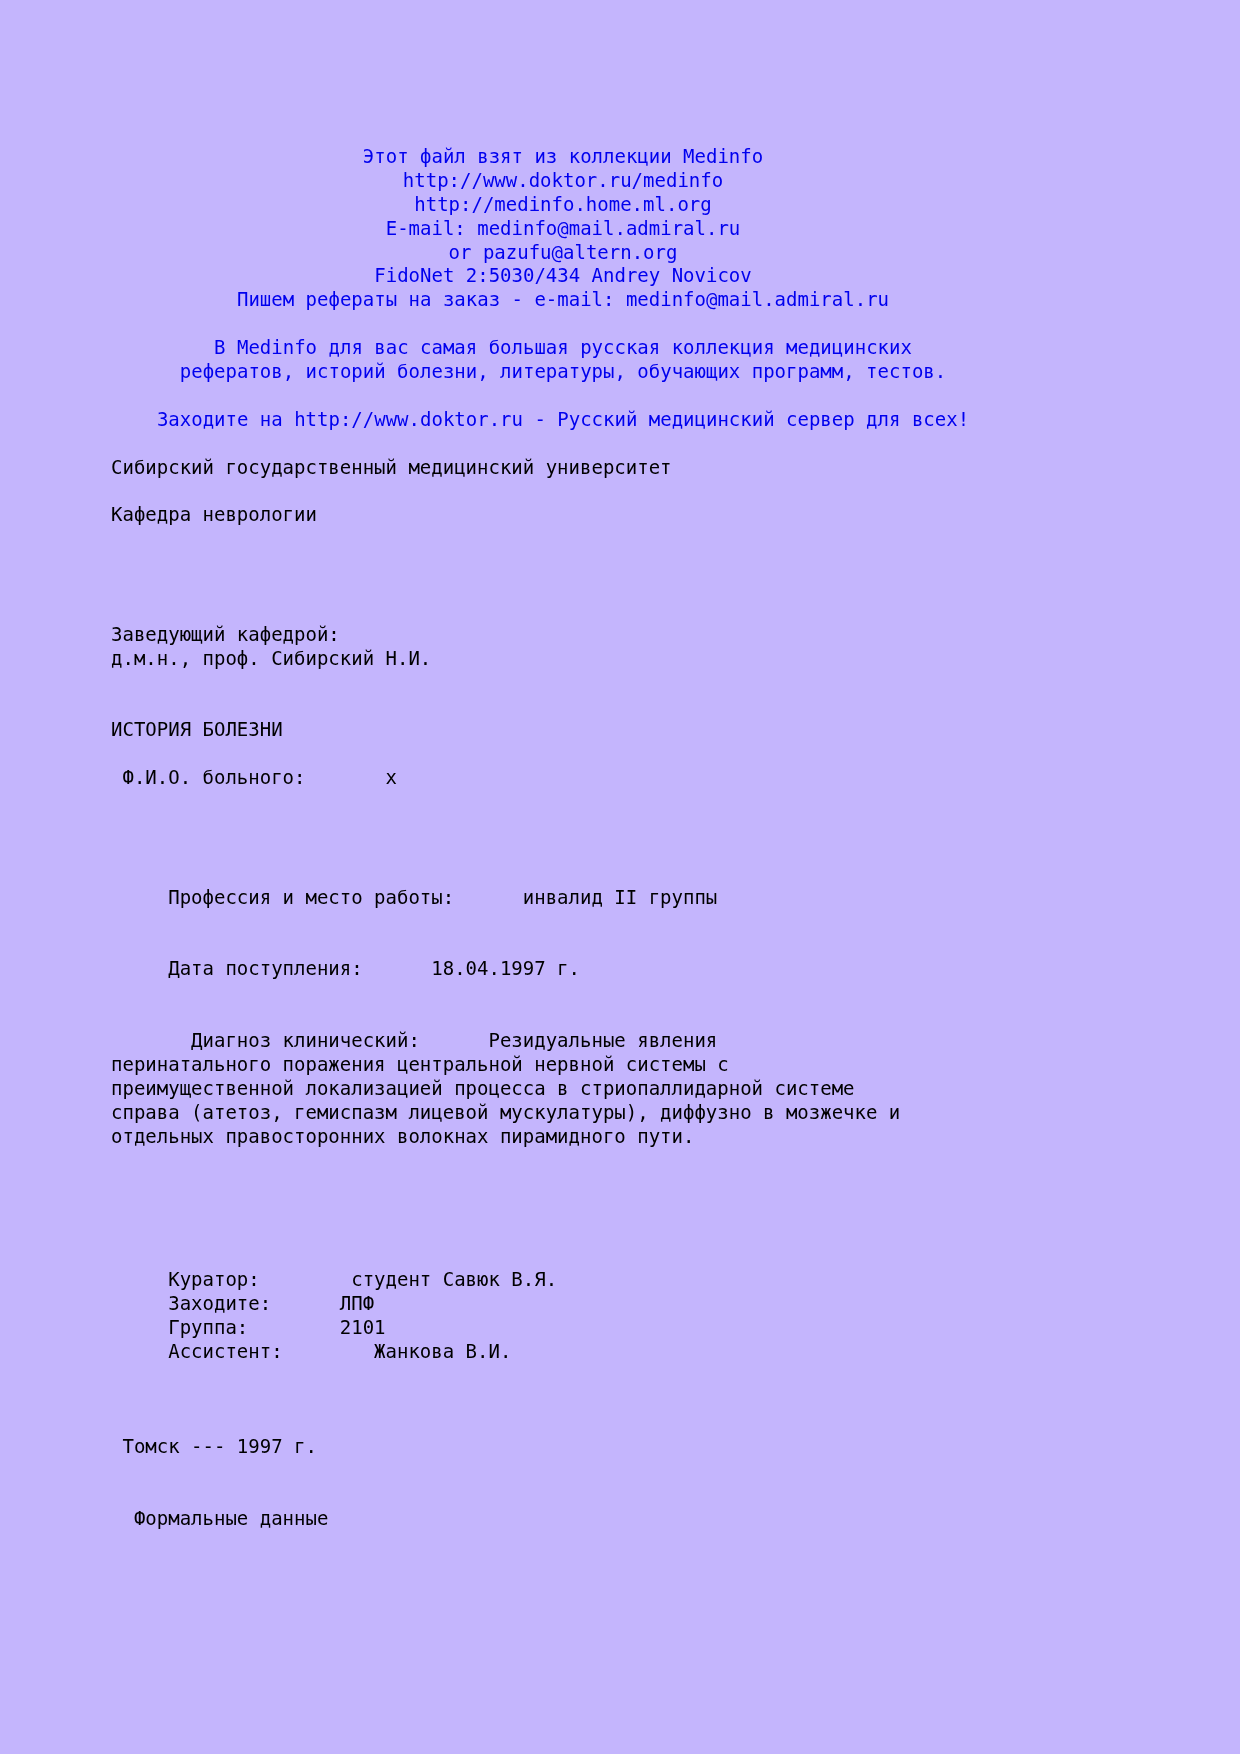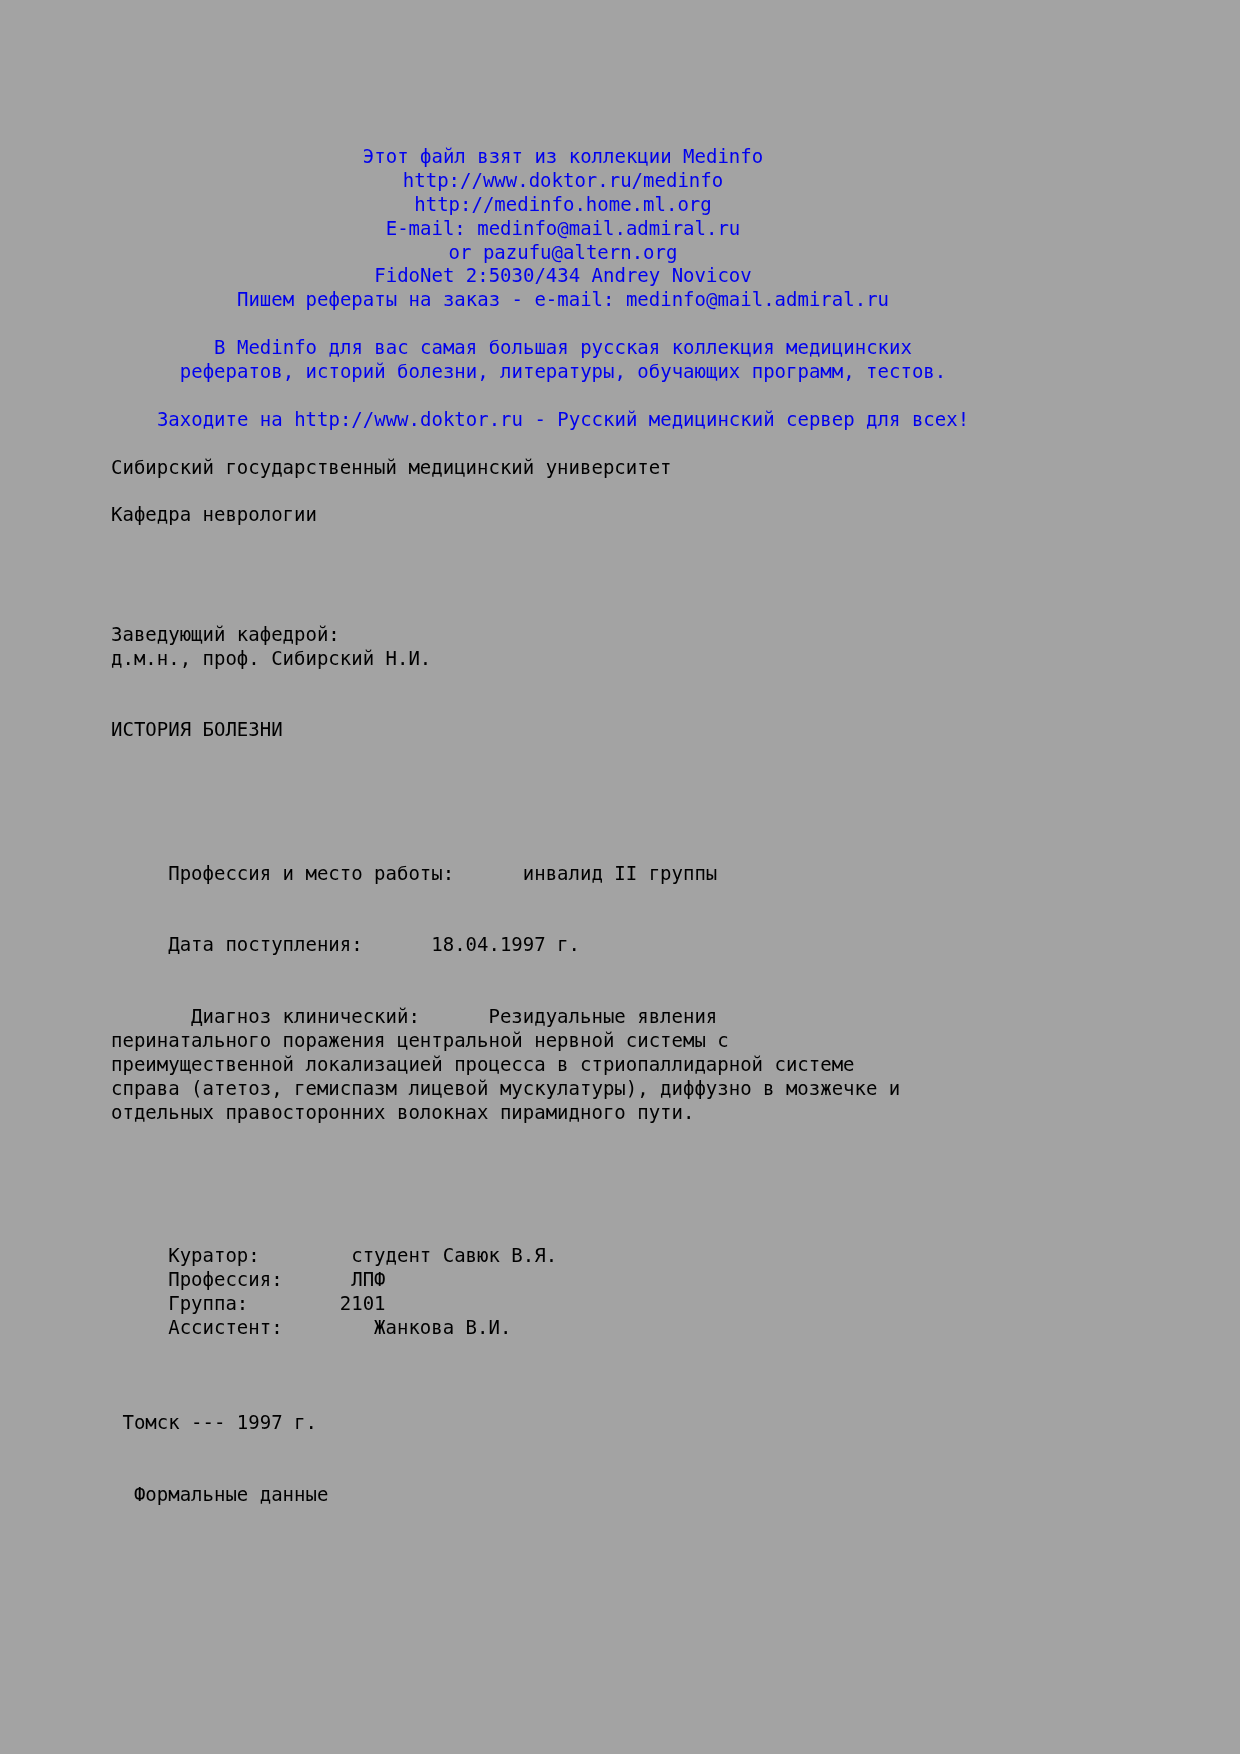--- a/index.html
+++ b/index.html
@@ -4,21 +4,21 @@
 <style>
   html, body {
     margin: 0;
     padding: 0;
     background: #ffffff;
   }
   .page {
     position: relative;
     width: 1240px;
     height: 1754px;
-    background: #a3a3a3;
+    background: #c4b5fd;
     overflow: hidden;
     font-family: "DejaVu Sans Mono", "Liberation Mono", monospace;
     font-size: 19px;
     color: #000000;
   }
   .doc {
     position: absolute;
     left: 111px;
     top: 145px;
     width: 1060px;
@@ -62,20 +62,21 @@
       <div class="line"></div>
       <div class="line"></div>
       <div class="line"></div>
       <div class="line"></div>
       <div class="line">Заведующий кафедрой:</div>
       <div class="line">д.м.н., проф. Сибирский Н.И.</div>
       <div class="line"></div>
       <div class="line"></div>
       <div class="line">ИСТОРИЯ БОЛЕЗНИ</div>
       <div class="line"></div>
+      <div class="line"> Ф.И.О. больного:       х</div>
       <div class="line"></div>
       <div class="line"></div>
       <div class="line"></div>
       <div class="line"></div>
       <div class="line">     Профессия и место работы:      инвалид II группы</div>
       <div class="line"></div>
       <div class="line"></div>
       <div class="line">     Дата поступления:      18.04.1997 г.</div>
       <div class="line"></div>
       <div class="line"></div>
@@ -83,21 +84,21 @@
       <div class="line">перинатального поражения центральной нервной системы с</div>
       <div class="line">преимущественной локализацией процесса в стриопаллидарной системе</div>
       <div class="line">справа (атетоз, гемиспазм лицевой мускулатуры), диффузно в мозжечке и</div>
       <div class="line">отдельных правосторонних волокнах пирамидного пути.</div>
       <div class="line"></div>
       <div class="line"></div>
       <div class="line"></div>
       <div class="line"></div>
       <div class="line"></div>
       <div class="line">     Куратор:        студент Савюк В.Я.</div>
-      <div class="line">     Профессия:      ЛПФ</div>
+      <div class="line">     Заходите:      ЛПФ</div>
       <div class="line">     Группа:        2101</div>
       <div class="line">     Ассистент:        Жанкова В.И.</div>
       <div class="line"></div>
       <div class="line"></div>
       <div class="line"></div>
       <div class="line"> Томск --- 1997 г.</div>
       <div class="line"></div>
       <div class="line"></div>
       <div class="line">  Формальные данные</div>
     </div>

